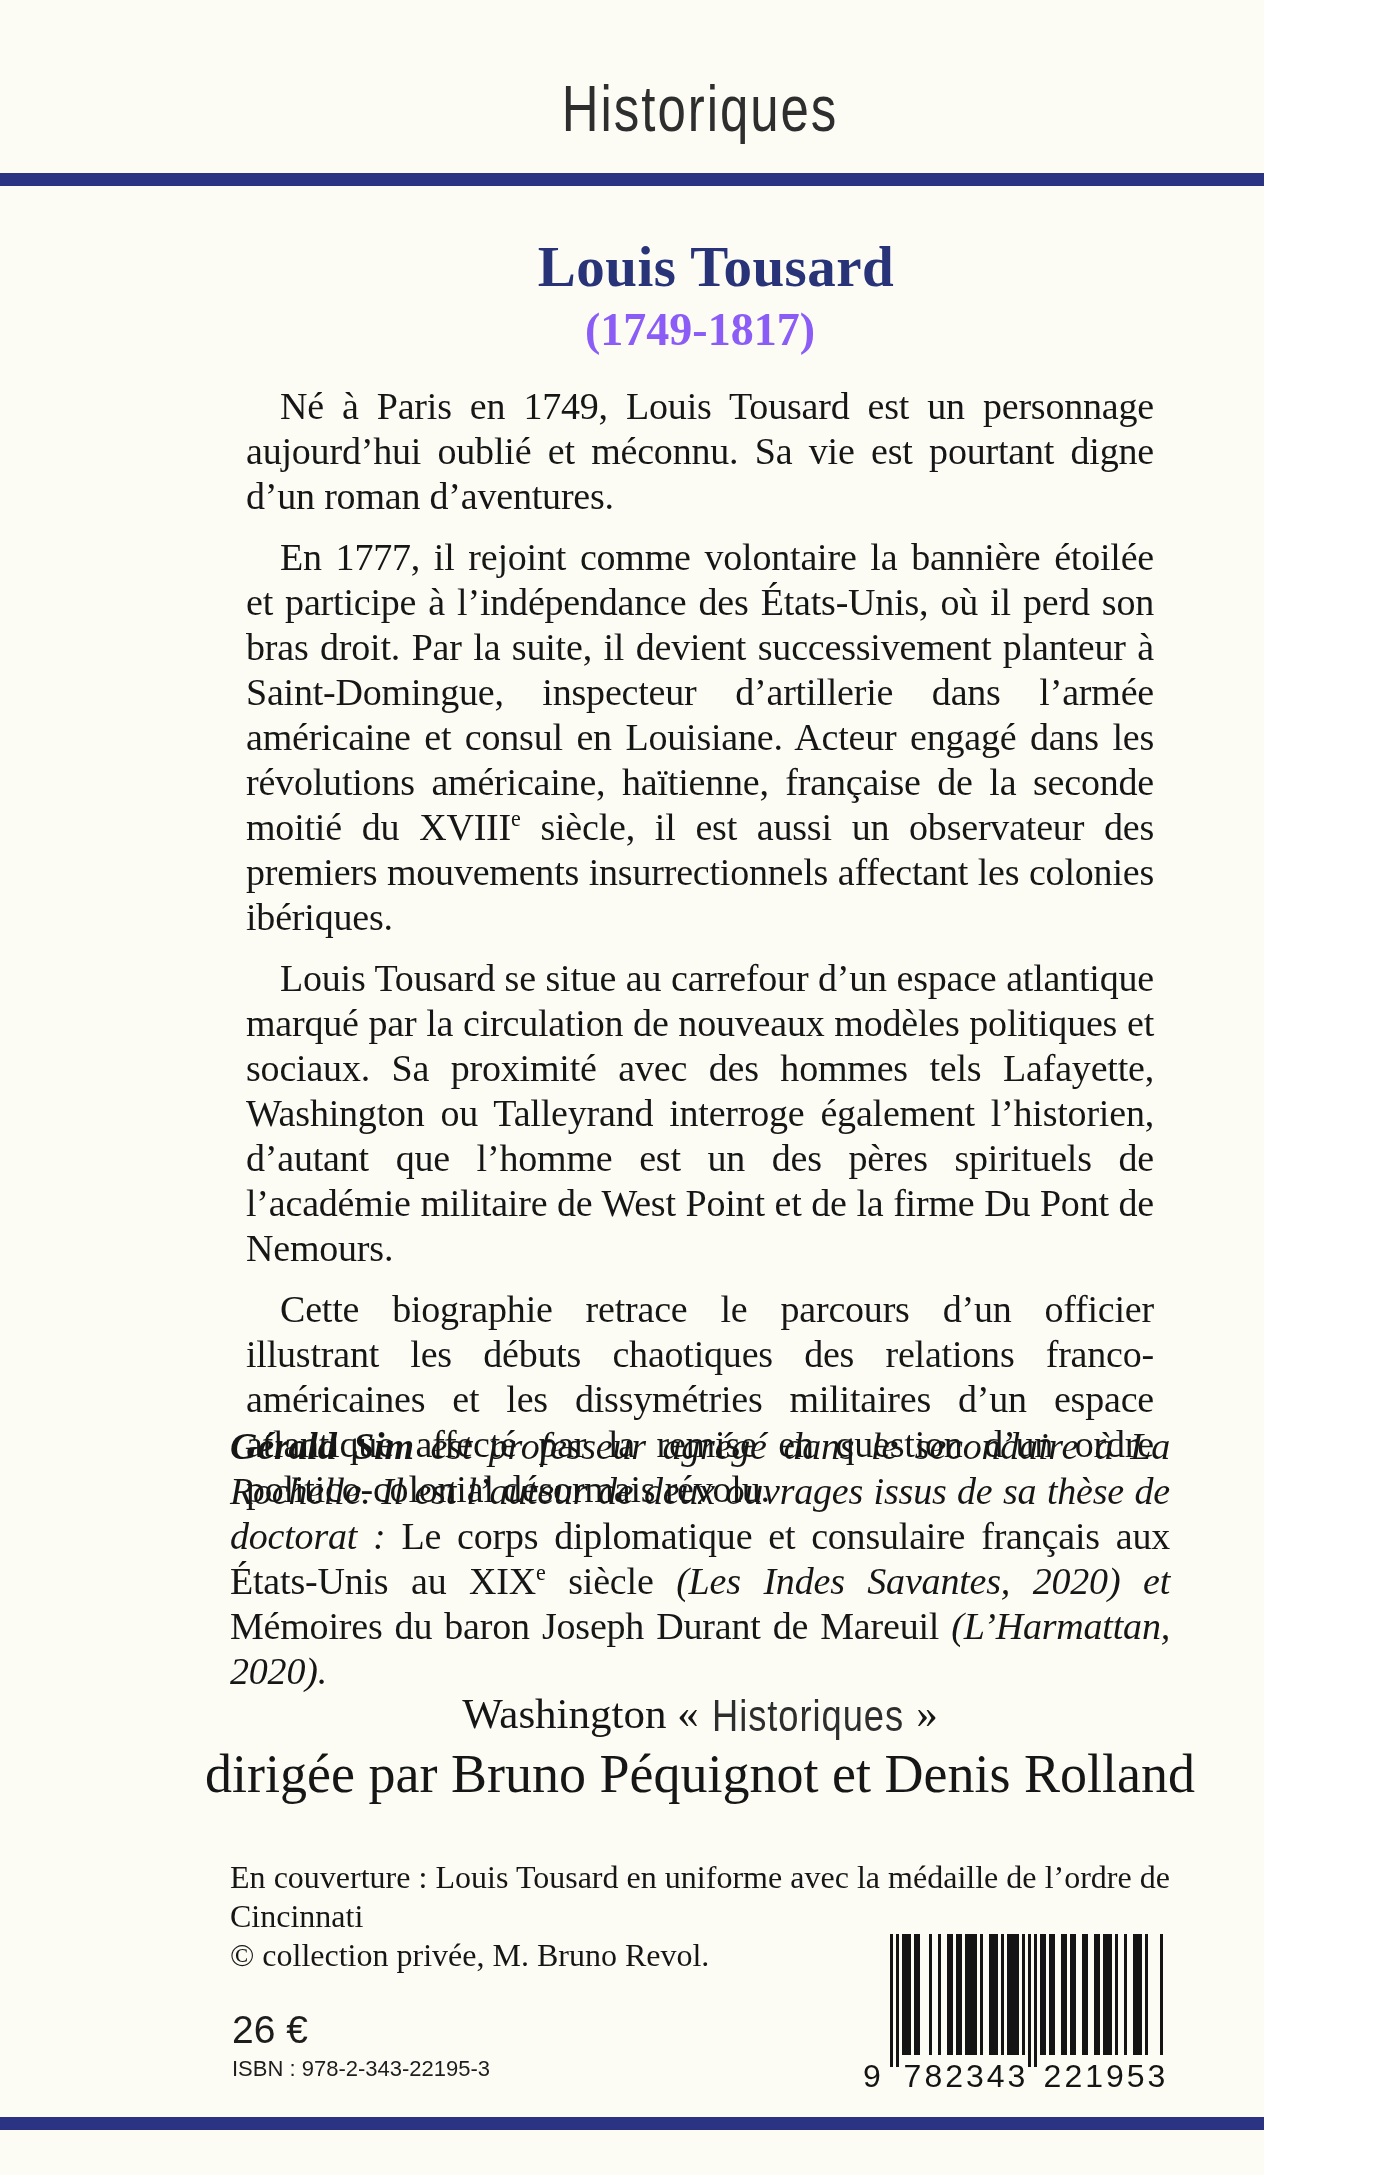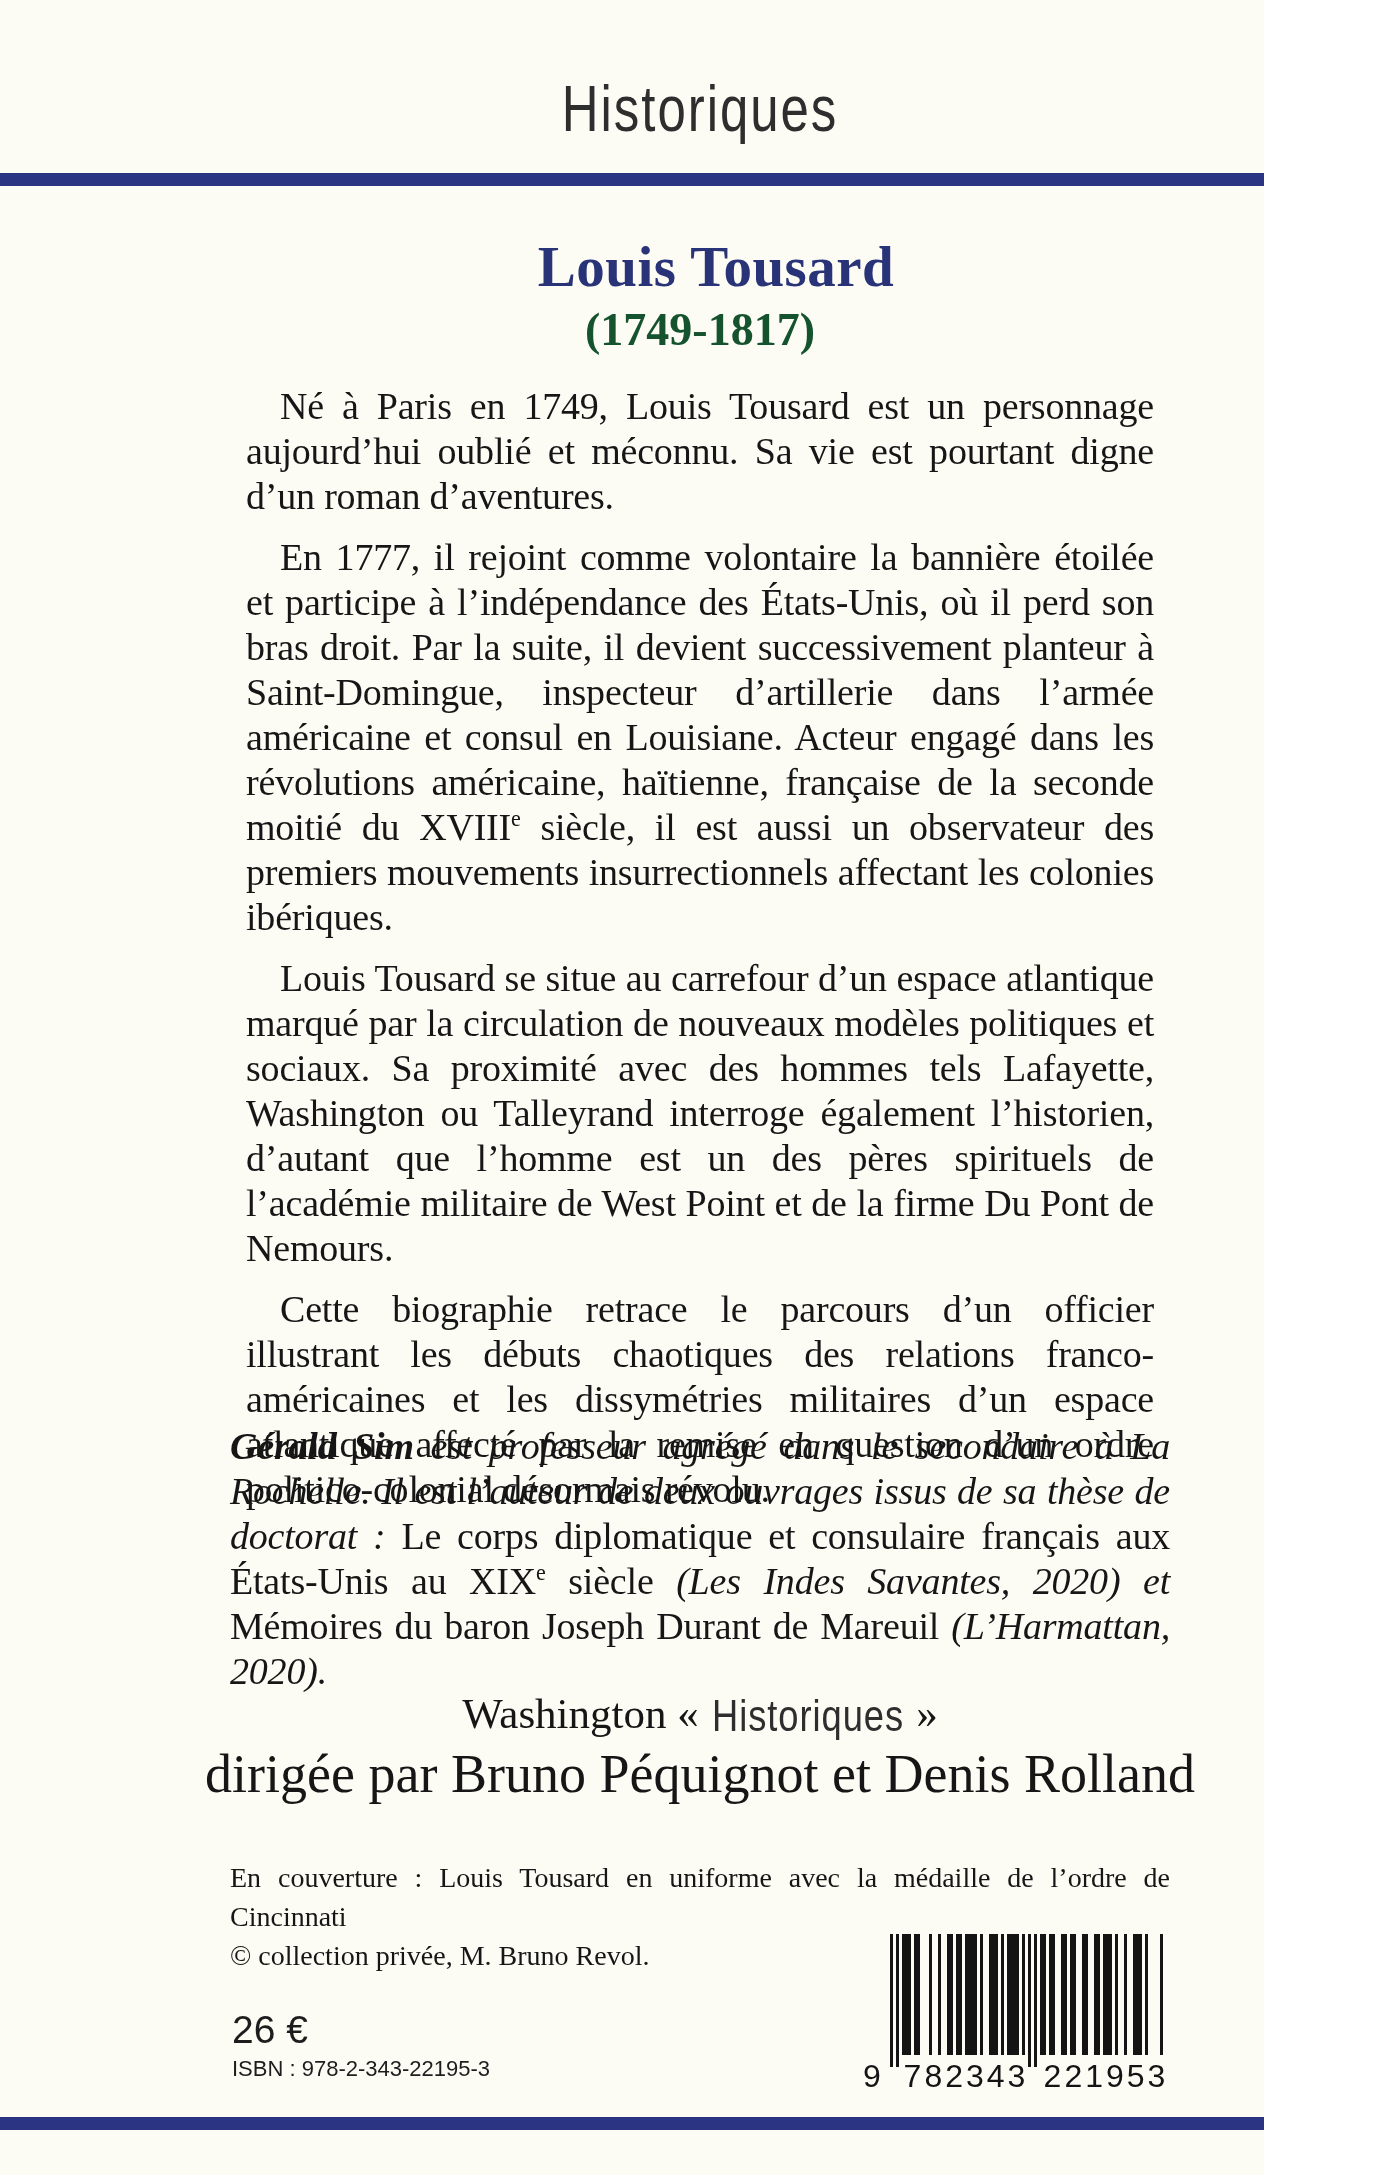--- a/index.html
+++ b/index.html
@@ -25,21 +25,21 @@
   .rule-top{top:173px;}
   .rule-bottom{top:2117px;}
   
   .title{
     position:absolute;top:218px;left:0;width:1400px;margin:16px;
     text-align:center;font-size:57px;font-weight:bold;color:#293377;
     letter-spacing:0.5px;
   }
   .dates{
     position:absolute;top:303px;left:0;width:1400px;
-    text-align:center;font-size:46px;font-weight:bold;color:#14532d;
+    text-align:center;font-size:46px;font-weight:bold;color:#8b5cf6;
   }
   
   .synopsis{
     position:absolute;top:368px;left:230px;width:940px;
     font-size:38px;line-height:45px;text-align:justify;
     letter-spacing:-0.2px;
   }
   .synopsis p{margin:16px;text-indent:34px;}
   sup{font-size:0.58em;line-height:0;}
   
@@ -57,21 +57,21 @@
   .logo-inline{
     display:inline-block;
     font-family:"Liberation Sans","DejaVu Sans",sans-serif;
     font-weight:200;font-size:37px;letter-spacing:1px;color:#2e2e2e;
     transform:scale(0.98,1.22);transform-origin:center baseline;
   }
   .col-line2{font-size:54px;line-height:52px;margin-top:6px;}
   
   .credit{
     position:absolute;top:1858px;left:230px;width:940px;
-    font-size:28px;line-height:39px;
+    font-size:32px;line-height:39px;
   }
   .credit-line1{text-align:justify;text-align-last:justify;}
   .credit-line2{text-align:left;}
   
   .price{
     position:absolute;top:2008px;left:232px;
     font-family:"Liberation Sans","DejaVu Sans",sans-serif;
     font-size:39px;color:#1d1d1d;
   }
   .isbn{

